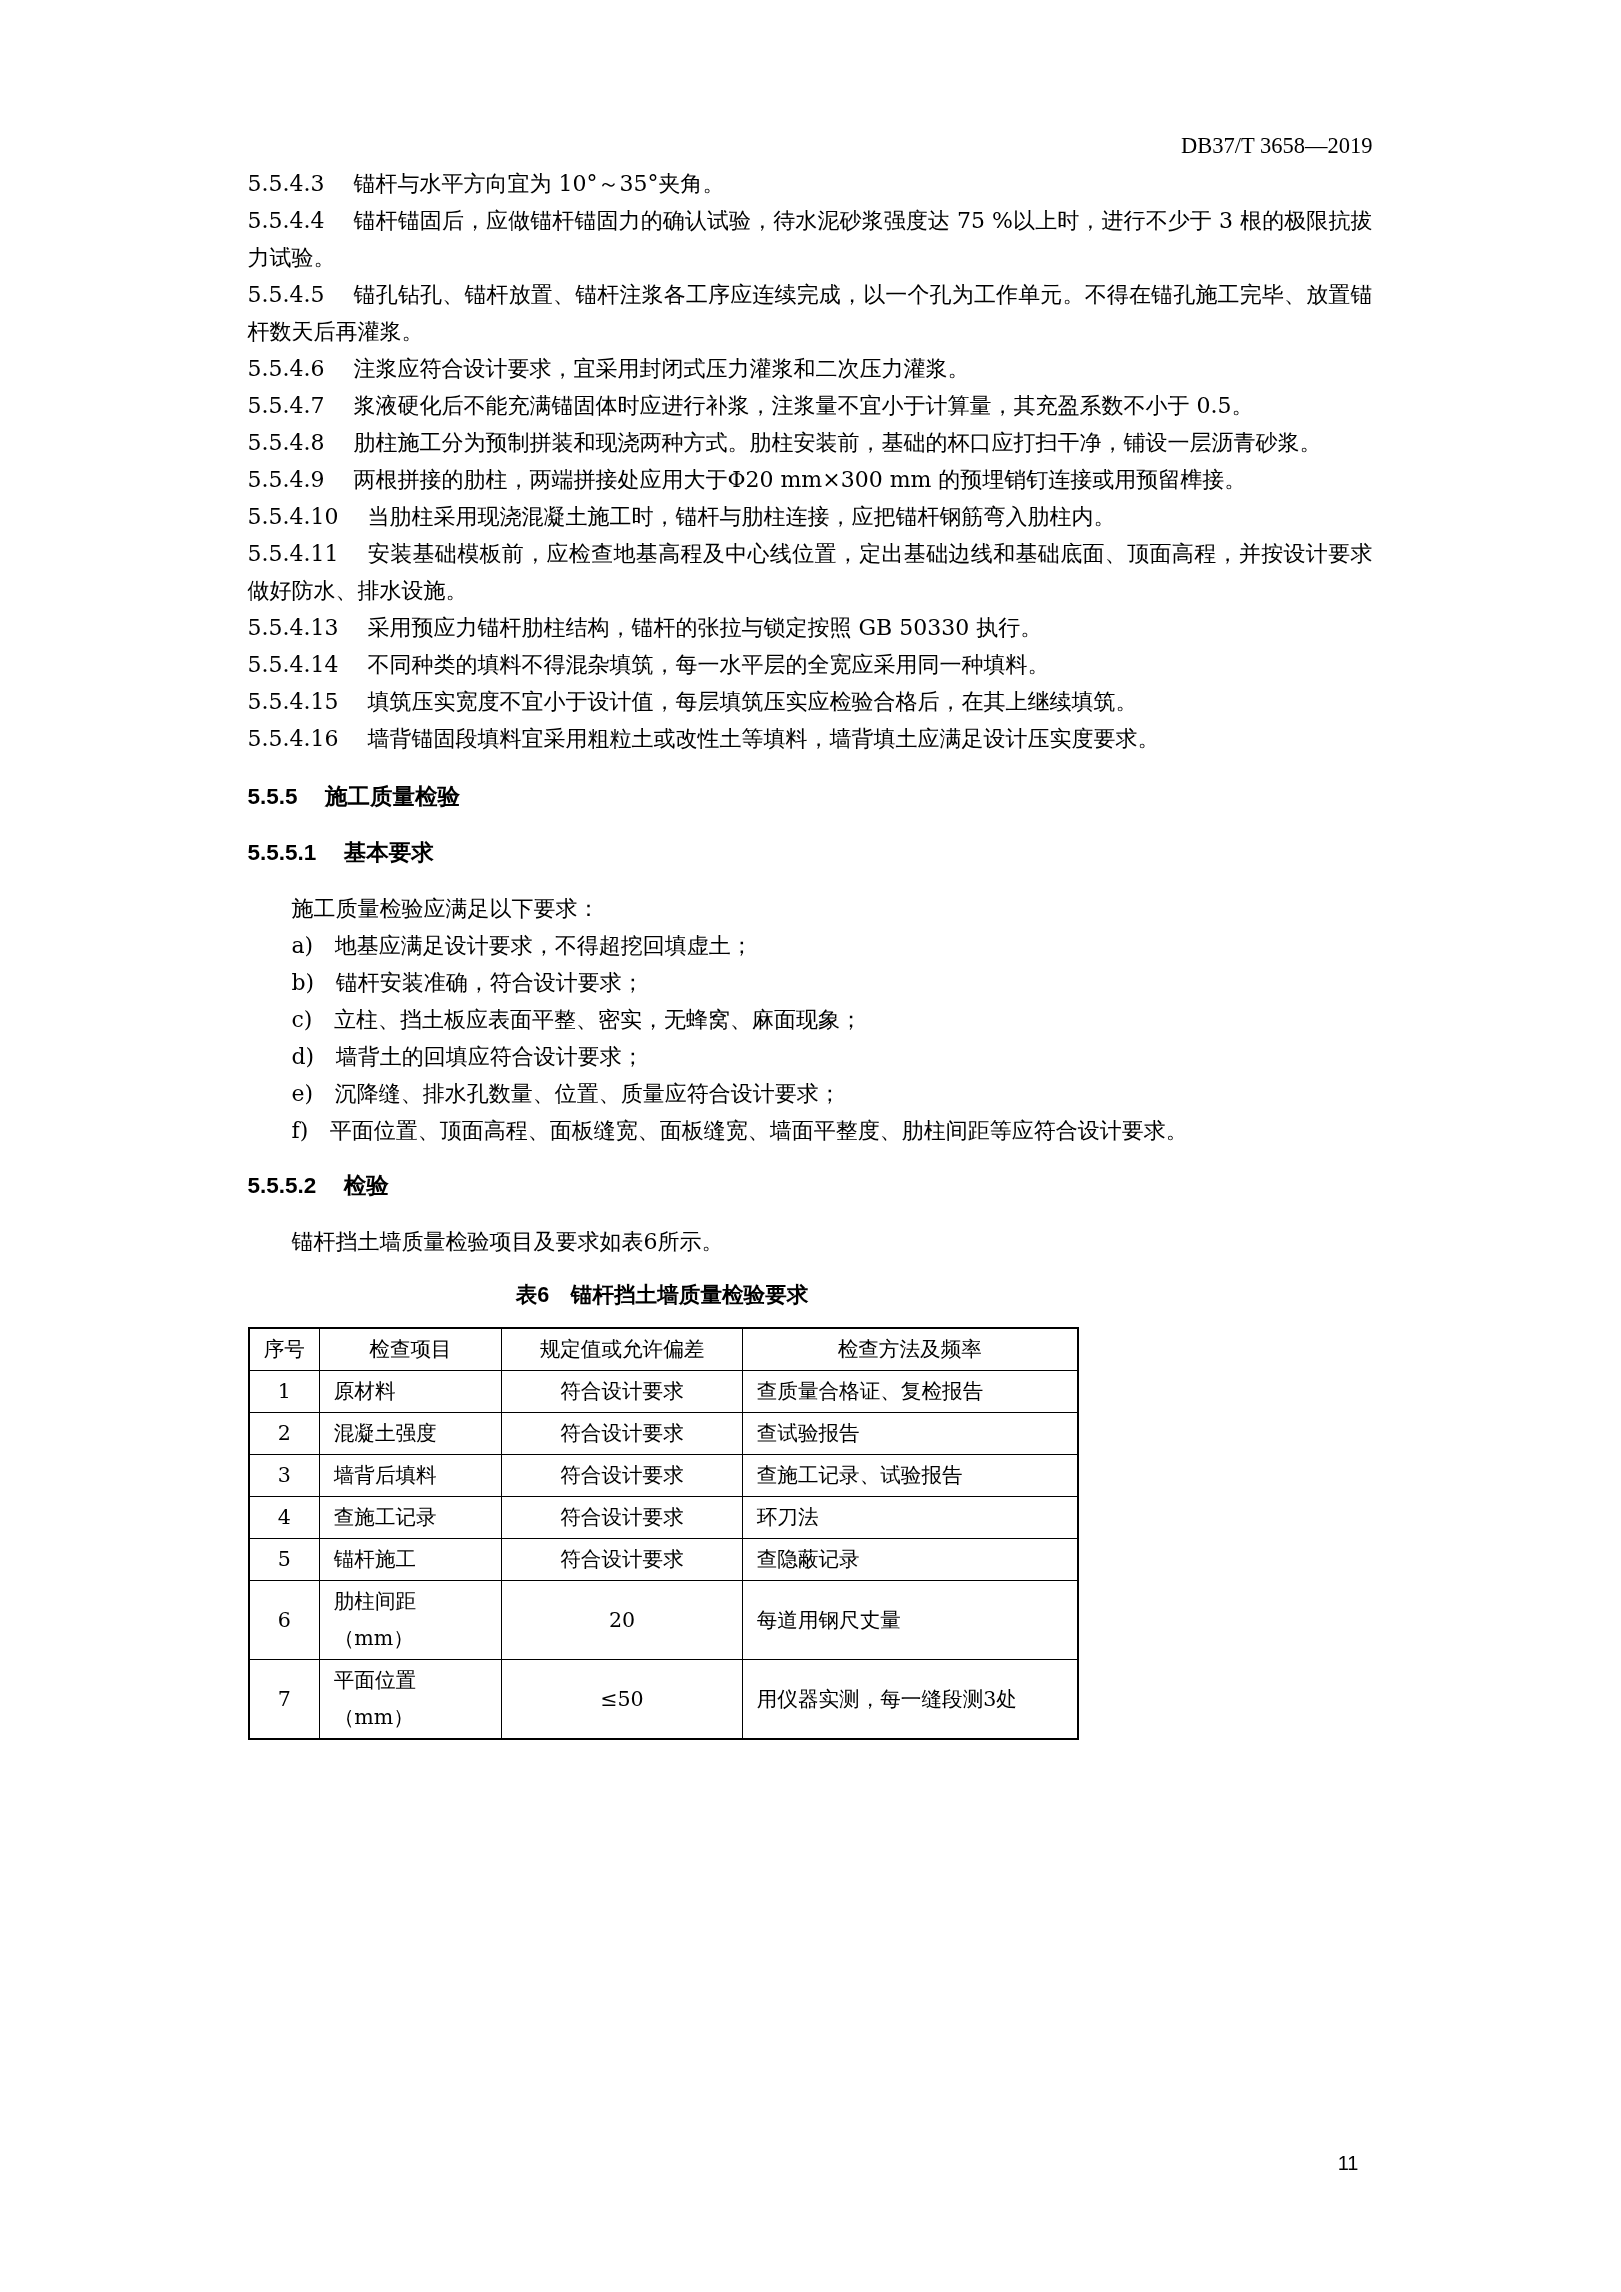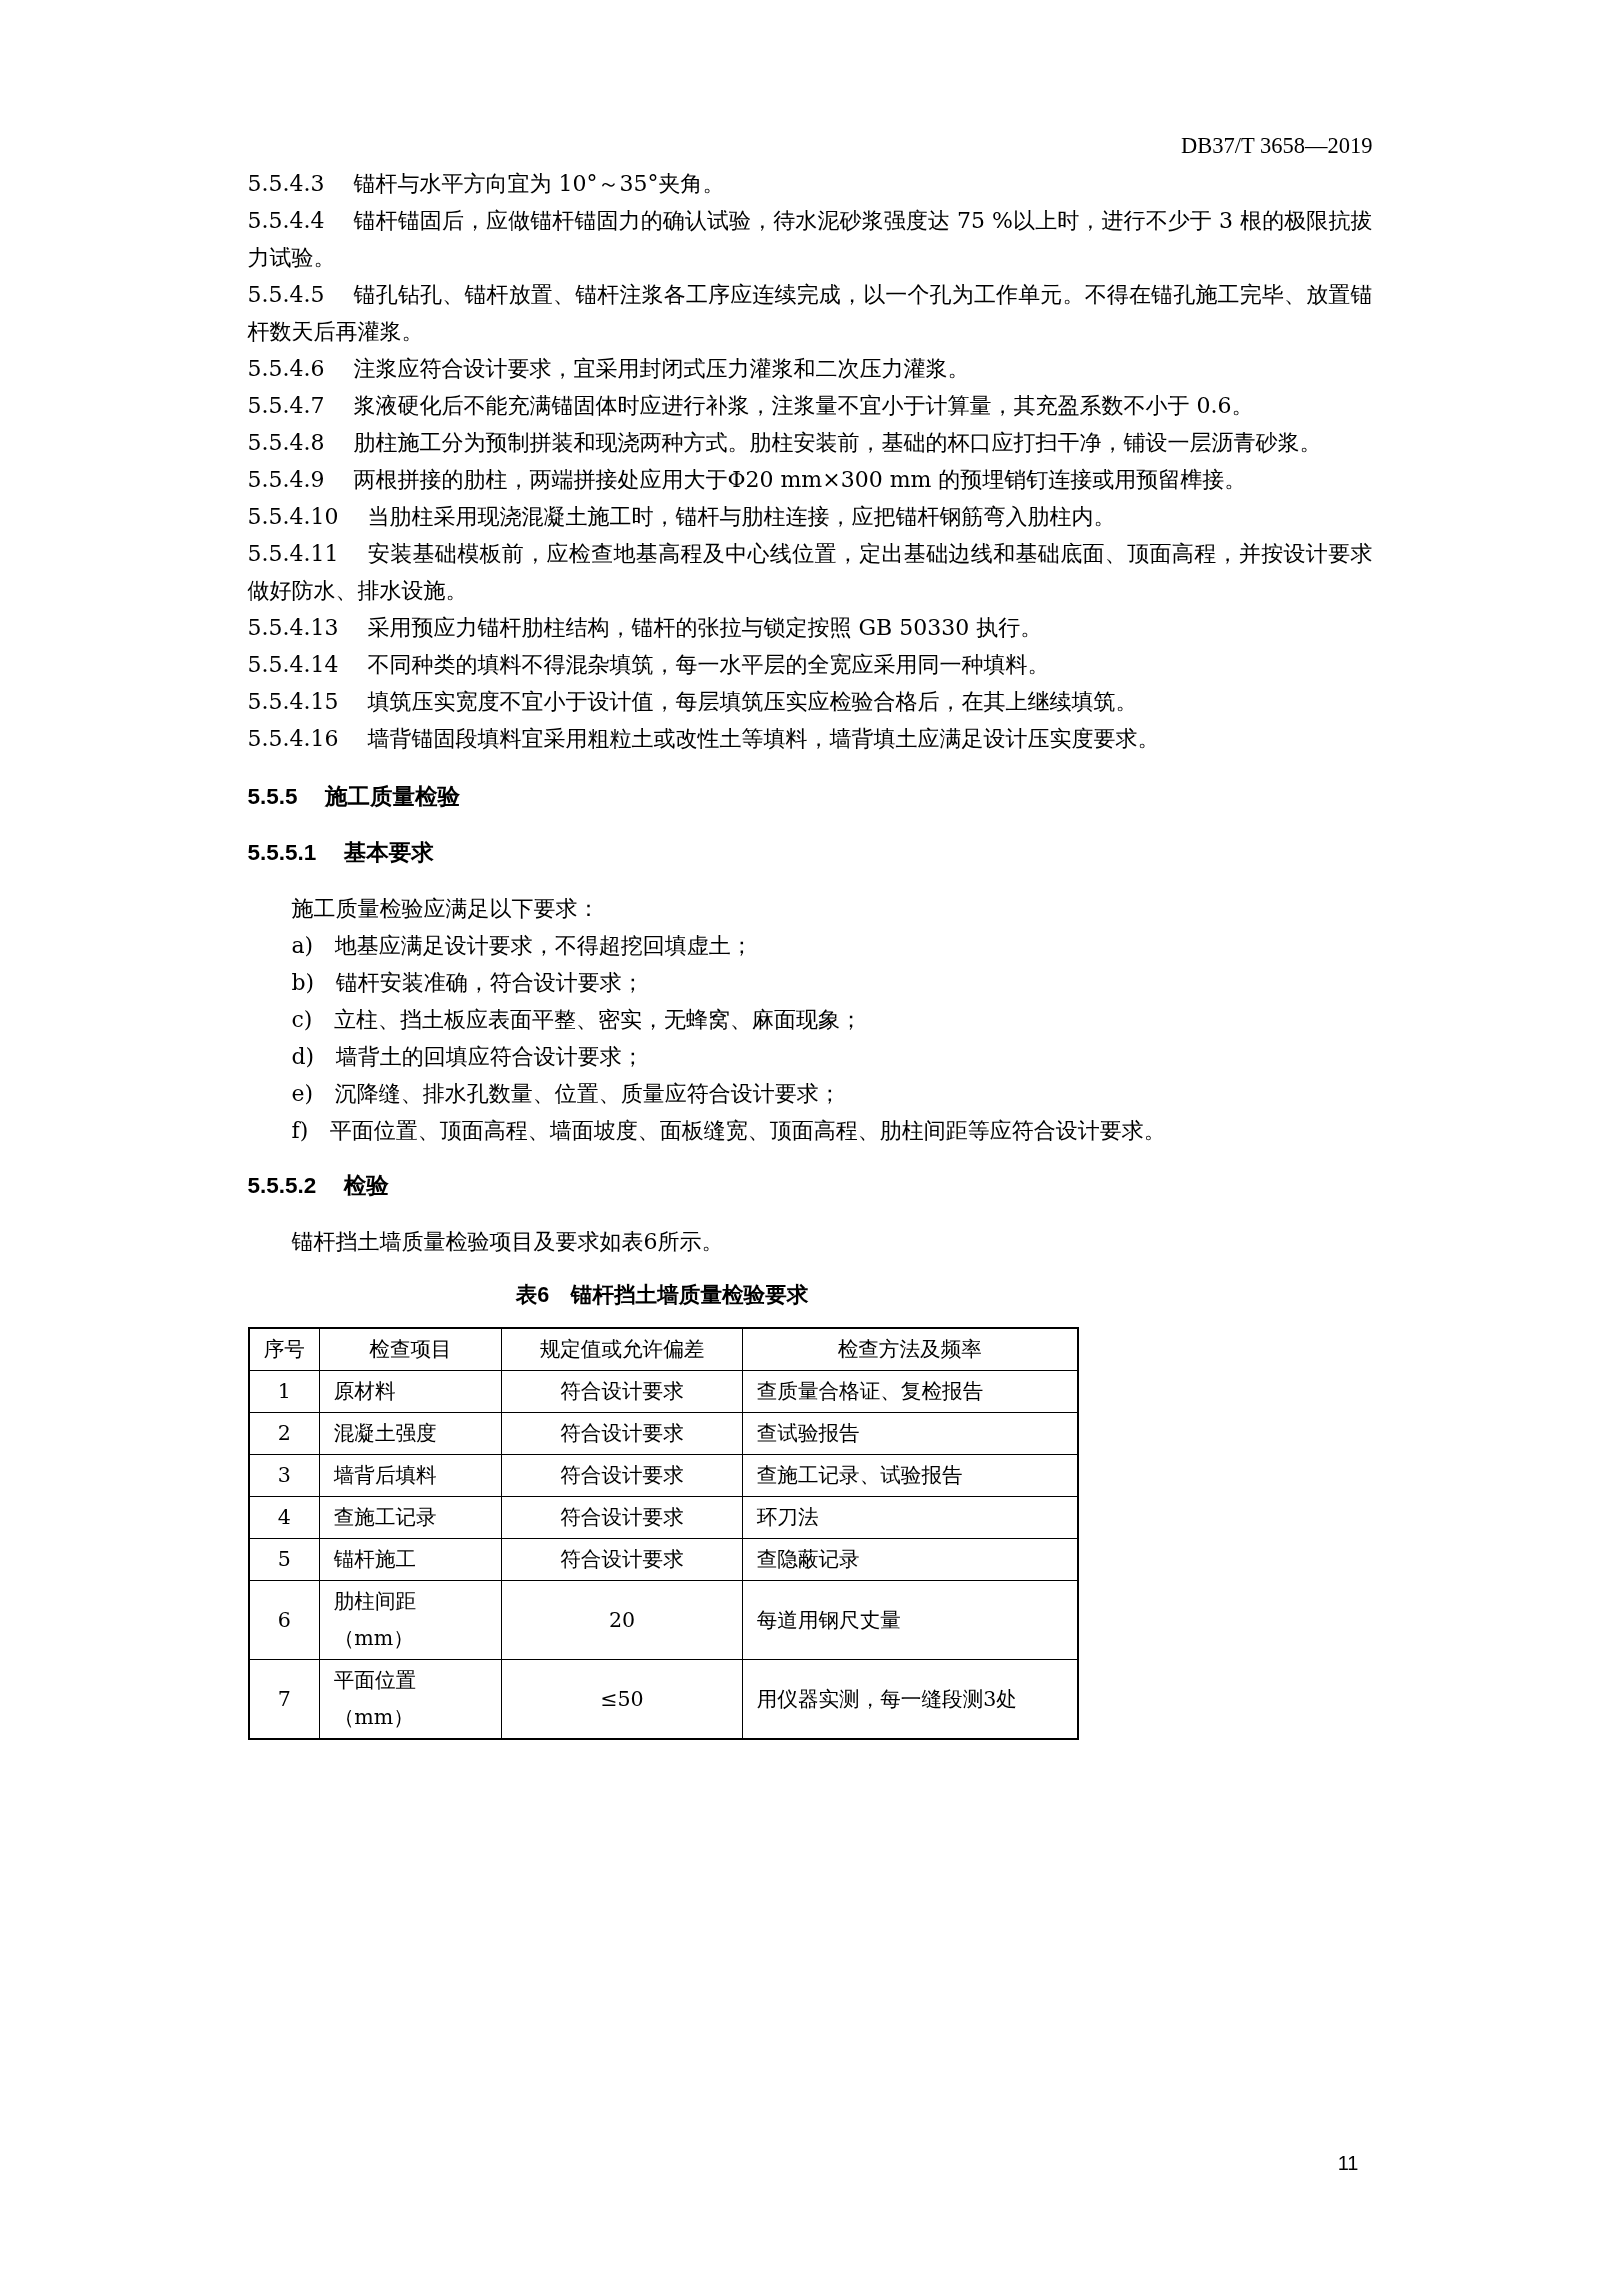--- a/index.html
+++ b/index.html
@@ -101,21 +101,21 @@
   <div class="content">
 
     <div class="doc-number">DB37/T 3658—2019</div>
 
     <div class="body-text">
 
       <p class="clause"><span class="cnum">5.5.4.3</span><span>锚杆与水平方向宜为 10°～35°夹角。</span></p>
       <p class="clause"><span class="cnum">5.5.4.4</span><span>锚杆锚固后，应做锚杆锚固力的确认试验，待水泥砂浆强度达 75 %以上时，进行不少于 3 根的极限抗拔力试验。</span></p>
       <p class="clause"><span class="cnum">5.5.4.5</span><span>锚孔钻孔、锚杆放置、锚杆注浆各工序应连续完成，以一个孔为工作单元。不得在锚孔施工完毕、放置锚杆数天后再灌浆。</span></p>
       <p class="clause"><span class="cnum">5.5.4.6</span><span>注浆应符合设计要求，宜采用封闭式压力灌浆和二次压力灌浆。</span></p>
-      <p class="clause"><span class="cnum">5.5.4.7</span><span>浆液硬化后不能充满锚固体时应进行补浆，注浆量不宜小于计算量，其充盈系数不小于 0.6。</span></p>
+      <p class="clause"><span class="cnum">5.5.4.7</span><span>浆液硬化后不能充满锚固体时应进行补浆，注浆量不宜小于计算量，其充盈系数不小于 0.5。</span></p>
       <p class="clause"><span class="cnum">5.5.4.8</span><span>肋柱施工分为预制拼装和现浇两种方式。肋柱安装前，基础的杯口应打扫干净，铺设一层沥青砂浆。</span></p>
       <p class="clause"><span class="cnum">5.5.4.9</span><span>两根拼接的肋柱，两端拼接处应用大于Φ20 mm×300 mm 的预埋销钉连接或用预留榫接。</span></p>
       <p class="clause"><span class="cnum">5.5.4.10</span><span>当肋柱采用现浇混凝土施工时，锚杆与肋柱连接，应把锚杆钢筋弯入肋柱内。</span></p>
       <p class="clause"><span class="cnum">5.5.4.11</span><span>安装基础模板前，应检查地基高程及中心线位置，定出基础边线和基础底面、顶面高程，并按设计要求做好防水、排水设施。</span></p>
       <p class="clause"><span class="cnum">5.5.4.13</span><span>采用预应力锚杆肋柱结构，锚杆的张拉与锁定按照 GB 50330 执行。</span></p>
       <p class="clause"><span class="cnum">5.5.4.14</span><span>不同种类的填料不得混杂填筑，每一水平层的全宽应采用同一种填料。</span></p>
       <p class="clause"><span class="cnum">5.5.4.15</span><span>填筑压实宽度不宜小于设计值，每层填筑压实应检验合格后，在其上继续填筑。</span></p>
       <p class="clause"><span class="cnum">5.5.4.16</span><span>墙背锚固段填料宜采用粗粒土或改性土等填料，墙背填土应满足设计压实度要求。</span></p>
 
       <div class="heading h-s1"><span class="hnum">5.5.5</span><span>施工质量检验</span></div>
@@ -123,21 +123,21 @@
       <div class="heading h-s2"><span class="hnum">5.5.5.1</span><span>基本要求</span></div>
 
       <p class="para-indent">施工质量检验应满足以下要求：</p>
 
       <div class="list">
         <p class="list-item"><span class="list-label">a)</span><span>地基应满足设计要求，不得超挖回填虚土；</span></p>
         <p class="list-item"><span class="list-label">b)</span><span>锚杆安装准确，符合设计要求；</span></p>
         <p class="list-item"><span class="list-label">c)</span><span>立柱、挡土板应表面平整、密实，无蜂窝、麻面现象；</span></p>
         <p class="list-item"><span class="list-label">d)</span><span>墙背土的回填应符合设计要求；</span></p>
         <p class="list-item"><span class="list-label">e)</span><span>沉降缝、排水孔数量、位置、质量应符合设计要求；</span></p>
-        <p class="list-item"><span class="list-label">f)</span><span>平面位置、顶面高程、墙面坡度、面板缝宽、顶面高程、肋柱间距等应符合设计要求。</span></p>
+        <p class="list-item"><span class="list-label">f)</span><span>平面位置、顶面高程、面板缝宽、面板缝宽、墙面平整度、肋柱间距等应符合设计要求。</span></p>
       </div>
 
       <div class="heading h-s2"><span class="hnum">5.5.5.2</span><span>检验</span></div>
 
       <p class="para-indent">锚杆挡土墙质量检验项目及要求如表6所示。</p>
 
       <div class="table-wrap">
         <div class="table-caption">表6　锚杆挡土墙质量检验要求</div>
         <table class="qc-table">
           <colgroup>

